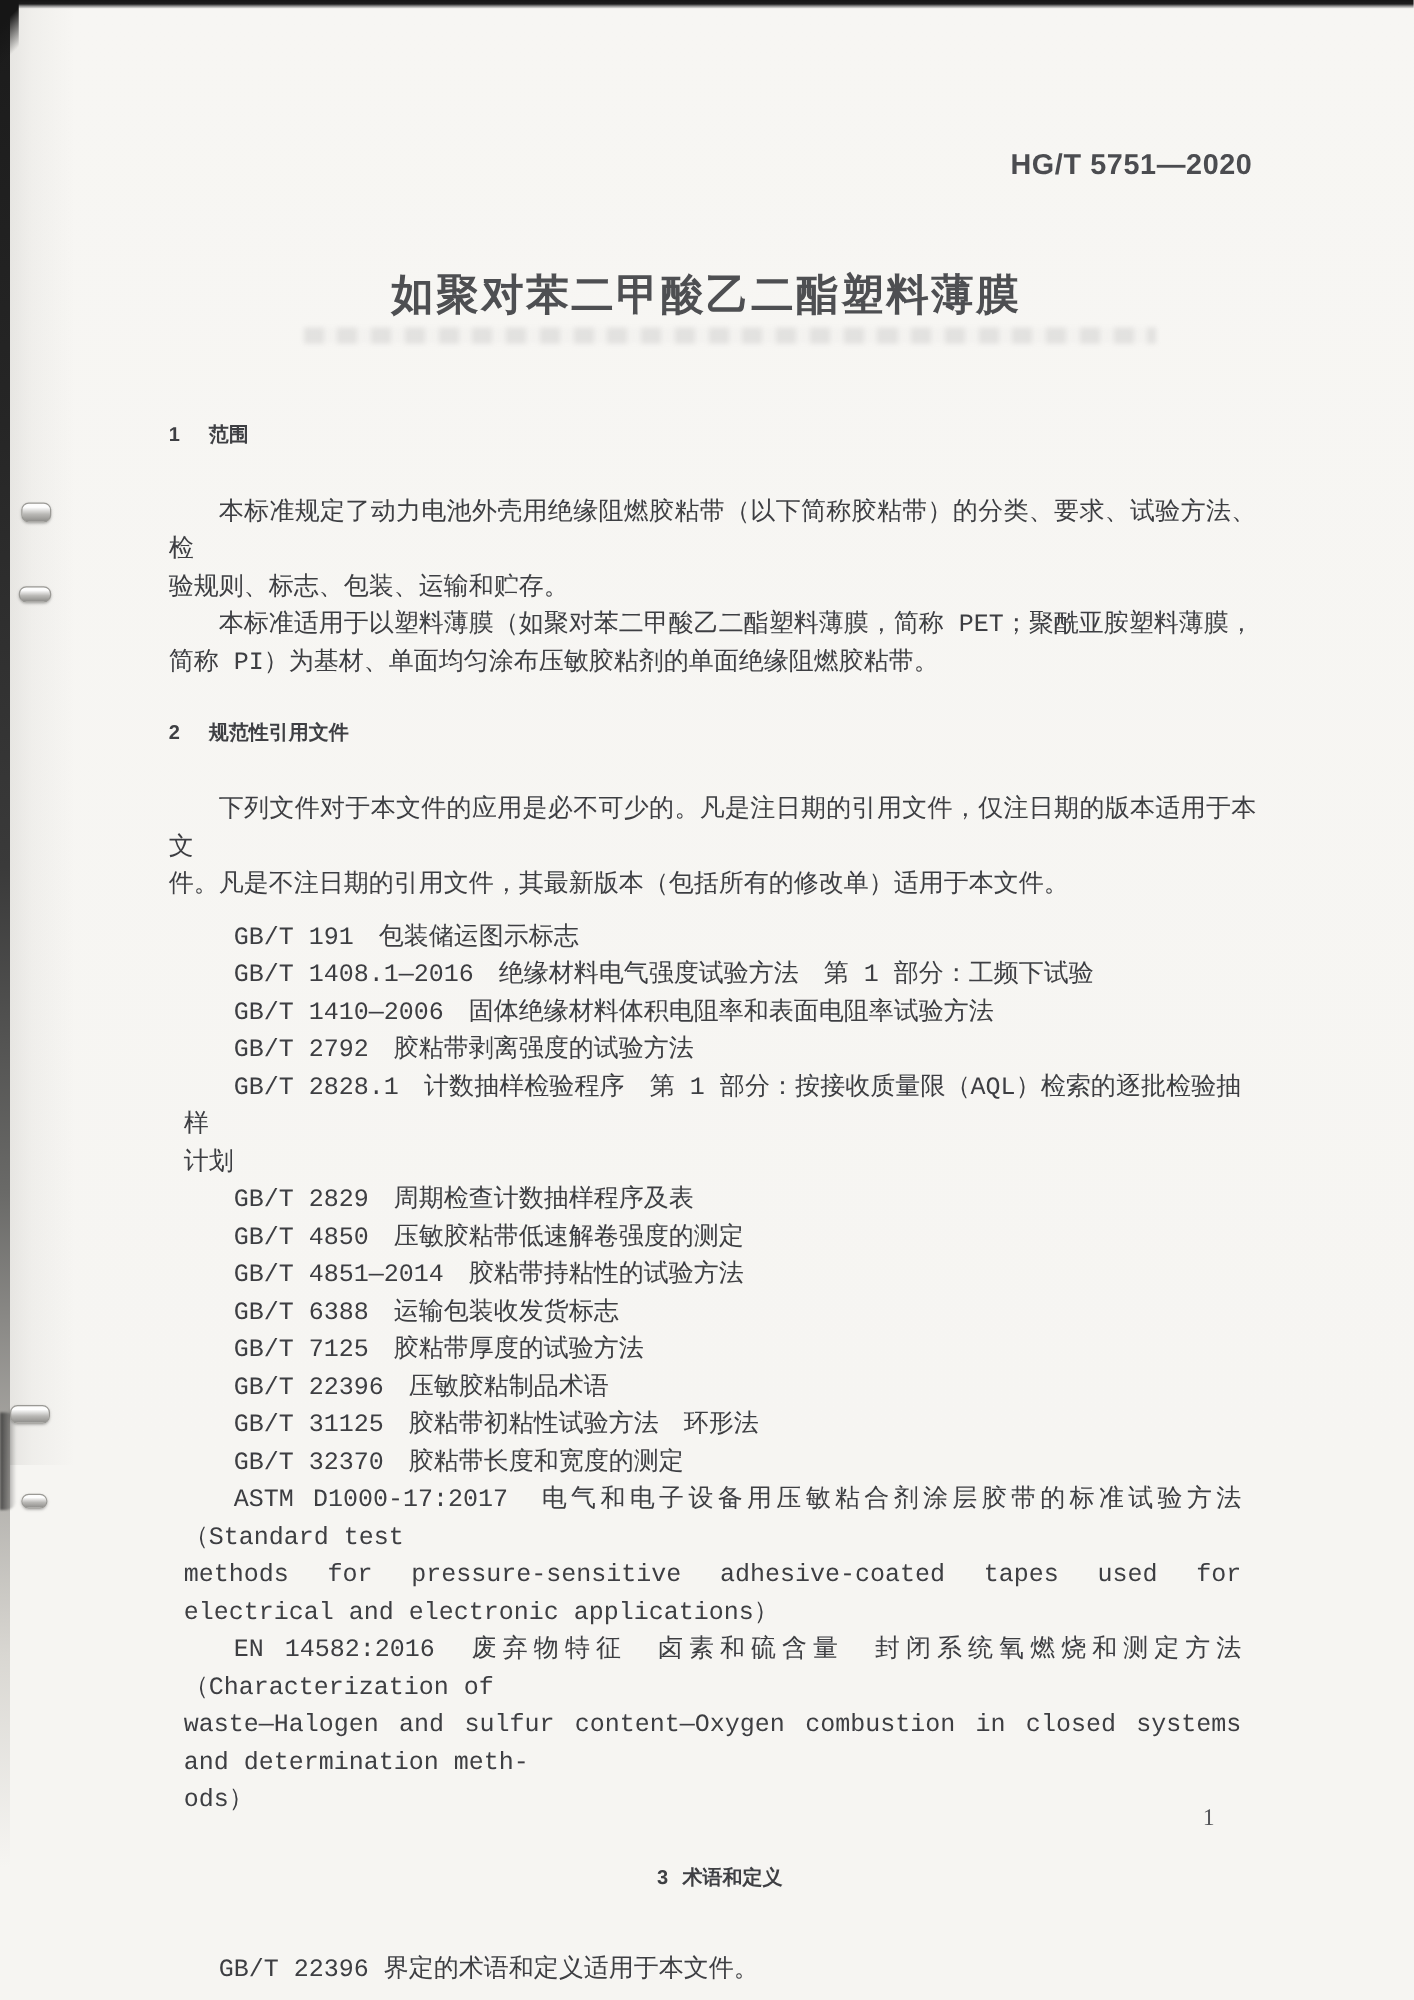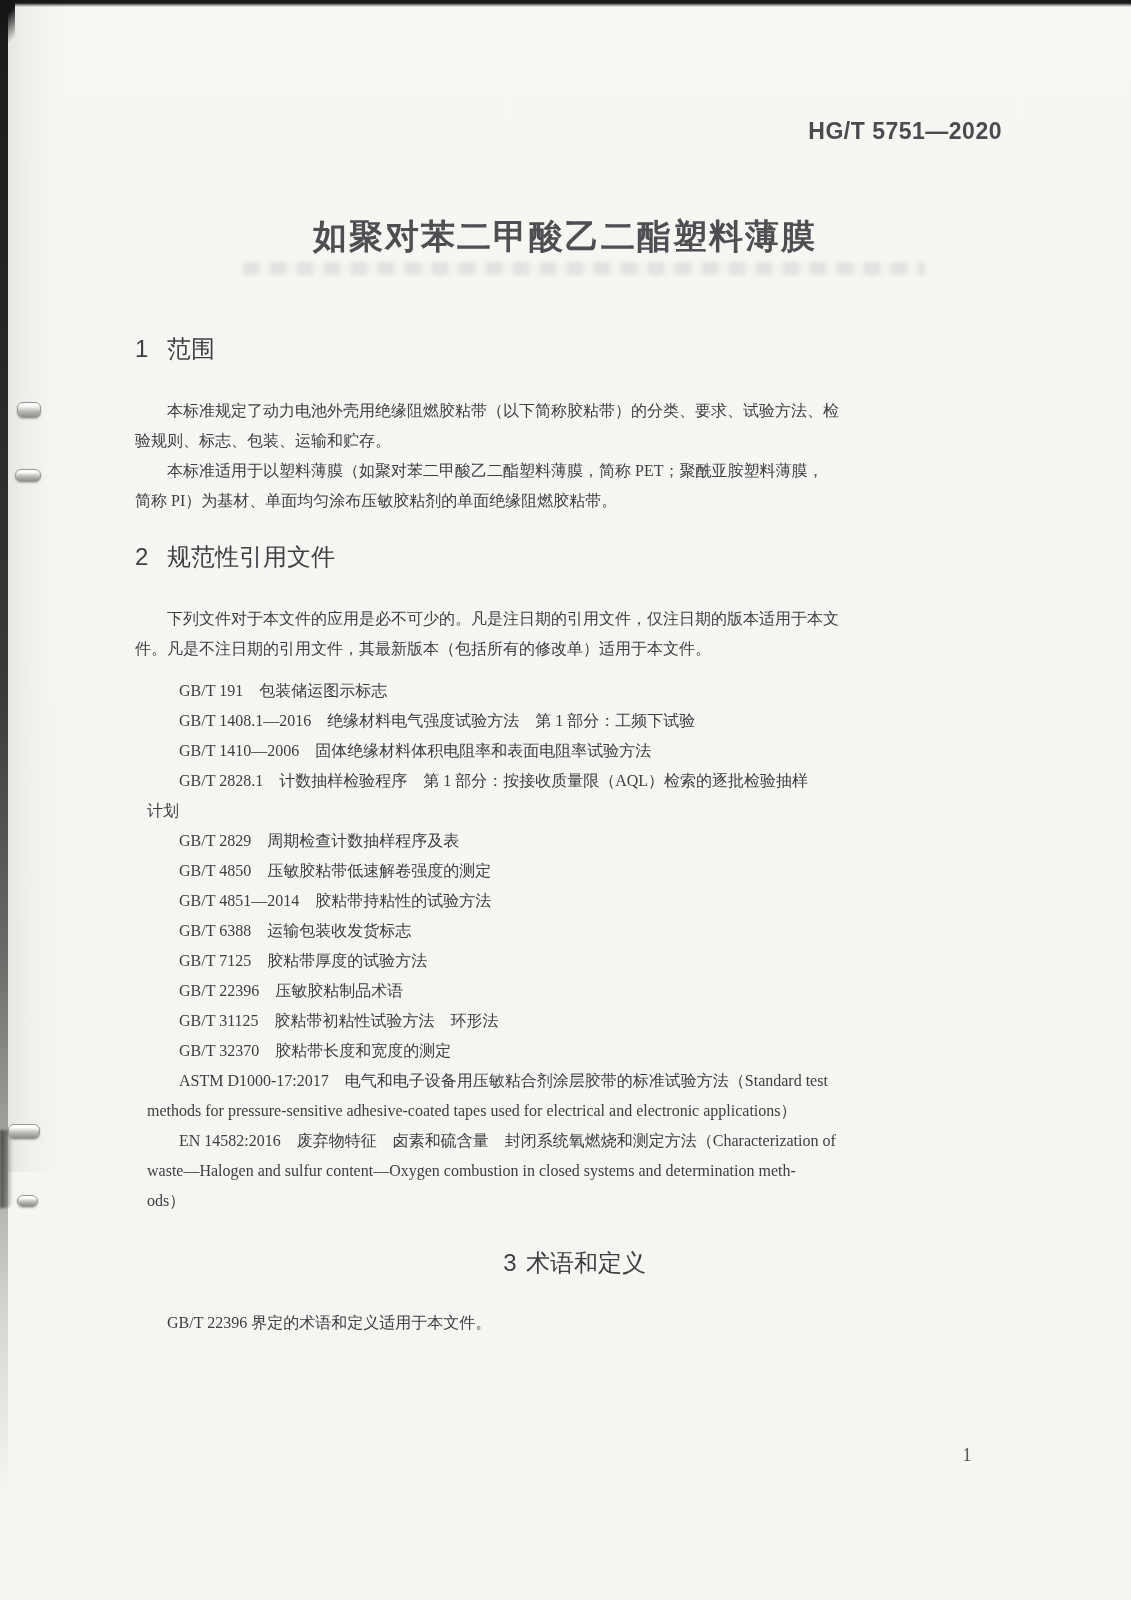--- a/index.html
+++ b/index.html
@@ -72,38 +72,38 @@
     margin: 0; text-align: center;
     font-family: "Liberation Sans", sans-serif;
     font-weight: bold; font-size: 34px; line-height: 44px;
     letter-spacing: 2px; color: #4e4f52;
   }
   .content {
     position: absolute; left: 135px; top: 336px; width: 870px;
   }
   .sec-heading {
     font-family: "Liberation Sans", sans-serif;
-    font-weight: normal; font-size: 24px; line-height: 26px;
+    font-weight: bold; font-size: 16px; line-height: 26px;
     color: #3e3f43; margin: 0;
   }
   .sec-heading .num { display: inline-block; min-width: 32px; }
   .mt-h2 { margin-top: 28px; }
   .mt-h3 { margin-top: 34px; text-align: center; }
   .body-para {
     margin: 0;
-    font-family: Liberation Serif, serif;
-    font-size: 16px; line-height: 30px;
+    font-family: Liberation Mono, monospace;
+    font-size: 20px; line-height: 30px;
     color: #3d3e42;
     white-space: pre-wrap;
     text-align: justify;
     word-break: break-word;
   }
   .indent { text-indent: 2em; }
   .first { margin-top: 34px; }
-  .final { margin-top: 32px; }
+  .final { margin-top: 46px; }
   .ref-list { margin: 12px; }
   .ref-list .body-para { text-indent: 2em; }
   .page-number {
     position: absolute; top: 1444px; left: 950px; width: 34px;
     text-align: center;
     font-family: "Liberation Serif", serif;
     font-size: 19px; color: #55565a;
   }
 </style>
 </head>
@@ -137,20 +137,21 @@
 
     <div class="sec-heading mt-h2">
       <span class="num">2</span><span>规范性引用文件</span>
     </div>
     <p class="body-para indent first">下列文件对于本文件的应用是必不可少的。凡是注日期的引用文件，仅注日期的版本适用于本文
 件。凡是不注日期的引用文件，其最新版本（包括所有的修改单）适用于本文件。</p>
     <div class="ref-list">
         <p class="body-para">GB/T 191　包装储运图示标志</p>
         <p class="body-para">GB/T 1408.1—2016　绝缘材料电气强度试验方法　第 1 部分：工频下试验</p>
         <p class="body-para">GB/T 1410—2006　固体绝缘材料体积电阻率和表面电阻率试验方法</p>
+        <p class="body-para">GB/T 2792　胶粘带剥离强度的试验方法</p>
         <p class="body-para">GB/T 2828.1　计数抽样检验程序　第 1 部分：按接收质量限（AQL）检索的逐批检验抽样
 计划</p>
         <p class="body-para">GB/T 2829　周期检查计数抽样程序及表</p>
         <p class="body-para">GB/T 4850　压敏胶粘带低速解卷强度的测定</p>
         <p class="body-para">GB/T 4851—2014　胶粘带持粘性的试验方法</p>
         <p class="body-para">GB/T 6388　运输包装收发货标志</p>
         <p class="body-para">GB/T 7125　胶粘带厚度的试验方法</p>
         <p class="body-para">GB/T 22396　压敏胶粘制品术语</p>
         <p class="body-para">GB/T 31125　胶粘带初粘性试验方法　环形法</p>
         <p class="body-para">GB/T 32370　胶粘带长度和宽度的测定</p>

